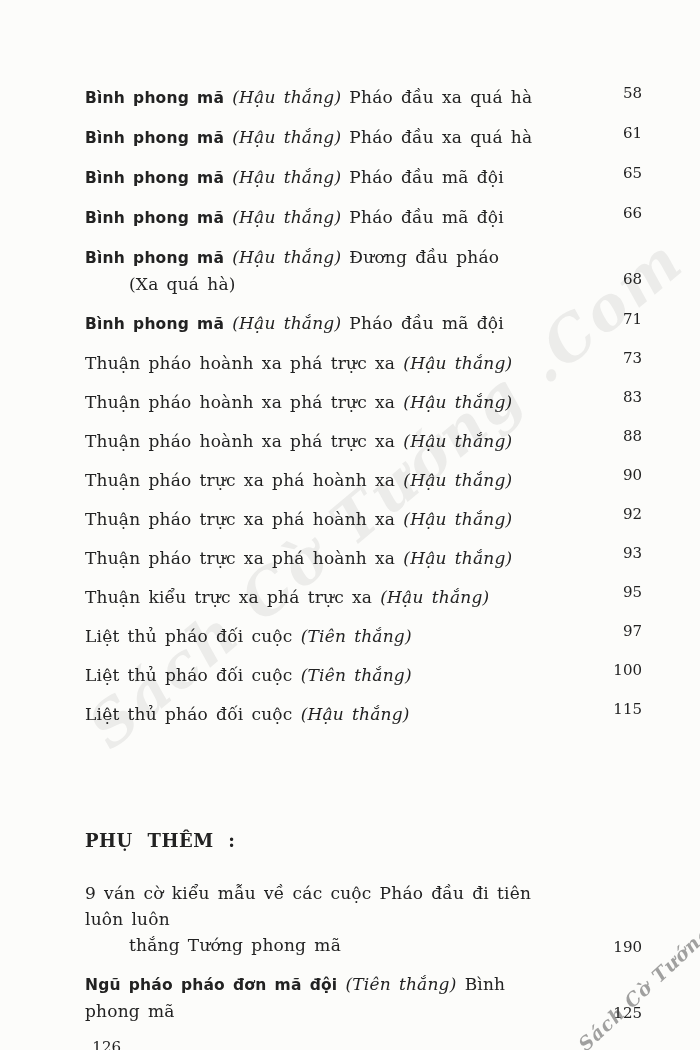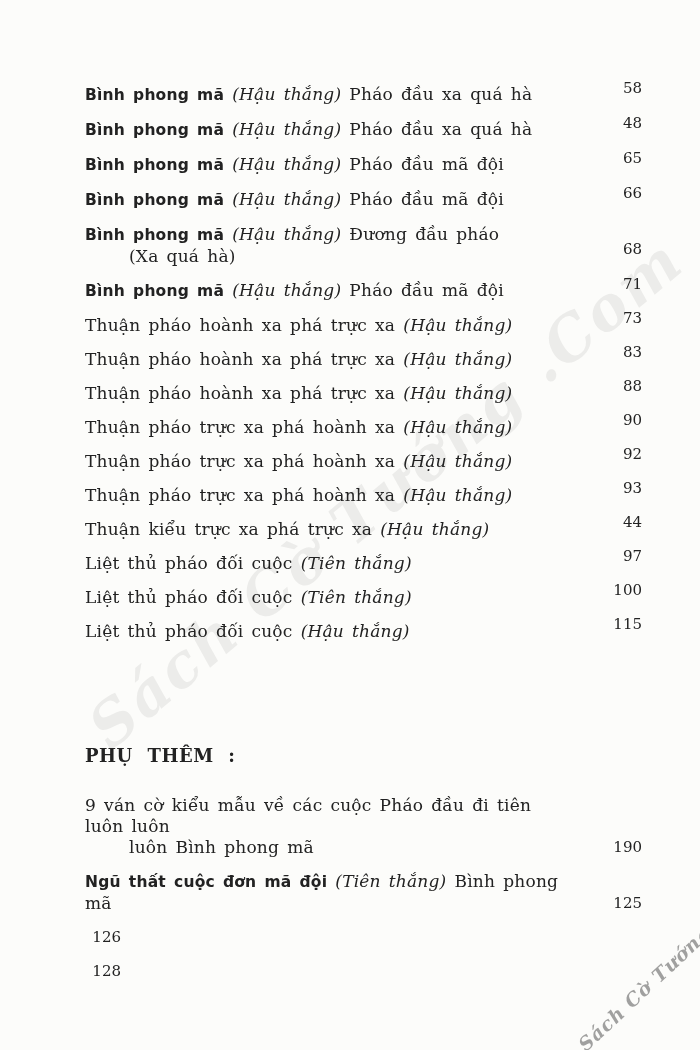--- a/index.html
+++ b/index.html
@@ -47,21 +47,21 @@
   .toc { position: absolute; left: 85px; top: 84px; width: 557px; }
 
   .toc-row {
     display: flex;
     justify-content: space-between;
     align-items: flex-end;
     margin-bottom: 13px;
   }
   .entry-text {
     font-size: 17px;
-    line-height: 21px;
+    line-height: 26px;
     letter-spacing: 0.2px;
     word-spacing: 2.5px;
     max-width: 482px;
   }
   .lead.bold {
     font-family: "DejaVu Sans", sans-serif;
     font-weight: 700;
     font-size: 15.5px;
     letter-spacing: 0.2px;
   }
@@ -95,21 +95,21 @@
   <div class="watermark-center">Sách Cờ Tướng .Com</div>
 
   <div class="toc">
     <div id="main-list">
         <div class="toc-row">
           <div class="entry-text"><span class="lead bold">Bình phong mã</span> <span class="variant">(Hậu thắng)</span> <span class="tail">Pháo đầu xa quá hà</span></div>
           <div class="page-num">58</div>
         </div>
         <div class="toc-row">
           <div class="entry-text"><span class="lead bold">Bình phong mã</span> <span class="variant">(Hậu thắng)</span> <span class="tail">Pháo đầu xa quá hà</span></div>
-          <div class="page-num">48</div>
+          <div class="page-num">61</div>
         </div>
         <div class="toc-row">
           <div class="entry-text"><span class="lead bold">Bình phong mã</span> <span class="variant">(Hậu thắng)</span> <span class="tail">Pháo đầu mã đội</span></div>
           <div class="page-num">65</div>
         </div>
         <div class="toc-row">
           <div class="entry-text"><span class="lead bold">Bình phong mã</span> <span class="variant">(Hậu thắng)</span> <span class="tail">Pháo đầu mã đội</span></div>
           <div class="page-num">66</div>
         </div>
         <div class="toc-row">
@@ -139,45 +139,45 @@
         <div class="toc-row">
           <div class="entry-text"><span class="lead">Thuận pháo trực xa phá hoành xa</span> <span class="variant">(Hậu thắng)</span> </div>
           <div class="page-num">92</div>
         </div>
         <div class="toc-row">
           <div class="entry-text"><span class="lead">Thuận pháo trực xa phá hoành xa</span> <span class="variant">(Hậu thắng)</span> </div>
           <div class="page-num">93</div>
         </div>
         <div class="toc-row">
           <div class="entry-text"><span class="lead">Thuận kiểu trực xa phá trực xa</span> <span class="variant">(Hậu thắng)</span> </div>
-          <div class="page-num">44</div>
+          <div class="page-num">95</div>
         </div>
         <div class="toc-row">
           <div class="entry-text"><span class="lead">Liệt thủ pháo đối cuộc</span> <span class="variant">(Tiên thắng)</span> </div>
           <div class="page-num">97</div>
         </div>
         <div class="toc-row">
           <div class="entry-text"><span class="lead">Liệt thủ pháo đối cuộc</span> <span class="variant">(Tiên thắng)</span> </div>
           <div class="page-num">100</div>
         </div>
         <div class="toc-row">
           <div class="entry-text"><span class="lead">Liệt thủ pháo đối cuộc</span> <span class="variant">(Hậu thắng)</span> </div>
           <div class="page-num">115</div>
         </div>
       </div>
 
     <div class="section-heading">PHỤ THÊM :</div>
 
     <div id="appendix-list">
         <div class="toc-row">
-          <div class="entry-text"><span class="lead">9 ván cờ kiểu mẫu về các cuộc Pháo đầu đi tiên luôn luôn</span> <div class="line2">luôn Bình phong mã</div></div>
+          <div class="entry-text"><span class="lead">9 ván cờ kiểu mẫu về các cuộc Pháo đầu đi tiên luôn luôn</span> <div class="line2">thắng Tướng phong mã</div></div>
           <div class="page-num">190</div>
         </div>
         <div class="toc-row">
-          <div class="entry-text"><span class="lead bold">Ngũ thất cuộc đơn mã đội</span> <span class="variant">(Tiên thắng)</span> <span class="tail">Bình phong mã</span></div>
+          <div class="entry-text"><span class="lead bold">Ngũ pháo pháo đơn mã đội</span> <span class="variant">(Tiên thắng)</span> <span class="tail">Bình phong mã</span></div>
           <div class="page-num">125</div>
         </div>
         <div class="toc-row">
           <div class="page-num">126</div>
         </div>
         <div class="toc-row">
           <div class="page-num">128</div>
         </div>
       </div>
   </div>

